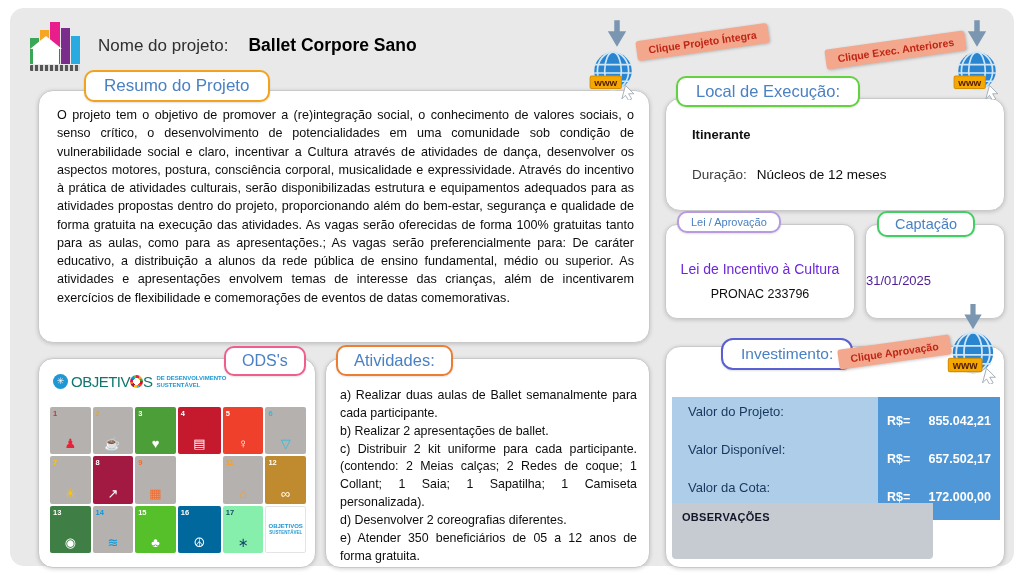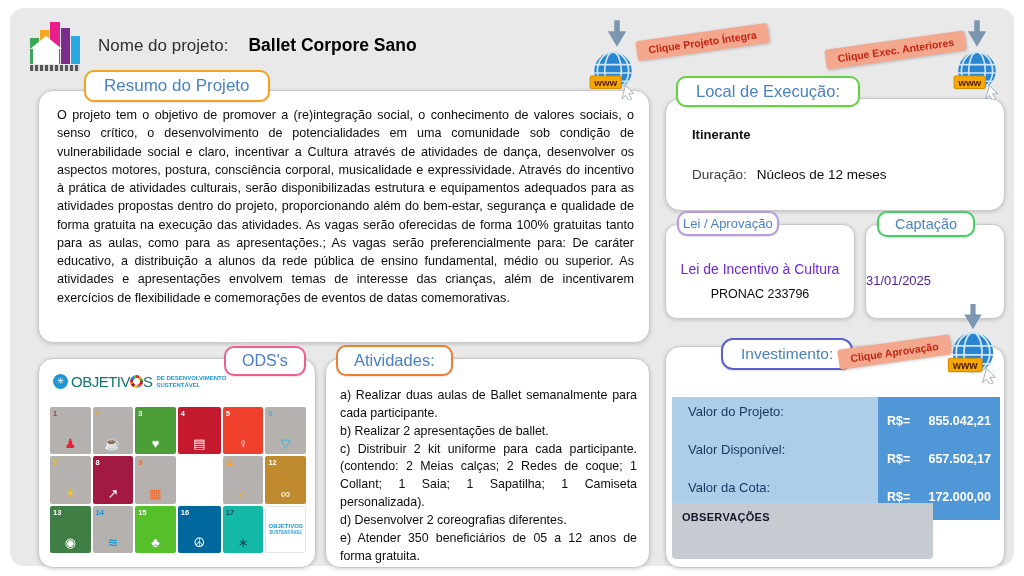--- a/index.html
+++ b/index.html
@@ -39,21 +39,21 @@
              font-size:10.5px; padding:4px 12px; border-radius:3px; white-space:nowrap;
              transform:rotate(-8deg); box-shadow:1px 1px 3px rgba(0,0,0,.22); z-index:5; }
 
   
   .tab-local { left:666px; top:68px; border:2.5px solid #62d23e; font-size:16.5px; }
   .box-local { left:655px; top:90px; width:340px; height:113px; }
   .local-value { position:absolute; left:26px; top:28px; font-weight:bold; font-size:13px; color:#111; }
   .local-dur { position:absolute; left:26px; top:68px; font-size:13.5px; color:#3c3c3c; }
   .local-dur b { font-weight:normal; color:#0d0d0d; margin-left:10px; font-size:13.5px; }
 
-  .tab-lei { left:667px; top:203px; border:2.5px solid #b79ae0; font-size:13px; padding:3px 4px; }
+  .tab-lei { left:667px; top:203px; border:2.5px solid #b79ae0; font-size:11px; padding:3px 12px; }
   .box-lei { left:655px; top:216px; width:190px; height:95px; border-radius:12px; }
   .lei-line1 { position:absolute; left:0; right:0; top:36px; text-align:center; font-size:14px; color:#6d28d9; }
   .lei-line2 { position:absolute; left:0; right:0; top:62px; text-align:center; font-size:12.5px; color:#0d0d0d; }
 
   .tab-capt { left:867px; top:203px; border:2.5px solid #3fcf62; font-size:14.5px; padding:3px 16px; }
   .box-capt { left:855px; top:216px; width:140px; height:95px; border-radius:12px; }
   .capt-date { position:absolute; left:0; right:0; top:48px; text-align:left; font-size:13px; color:#4c1d95; }
 
   
   .tab-inv { left:667px; top:330px; border:2.5px solid #5a5fd1; border-radius:12px; font-size:15.5px; padding:5px 18px;margin-left:44px; }
@@ -287,21 +287,21 @@
           <span class="ti">≋</span>
         </div>
         <div class="tile" style="background: rgb(86, 192, 43); color: rgb(255, 255, 255);">
           <span class="tn">15</span>
           <span class="ti">♣</span>
         </div>
         <div class="tile" style="background: rgb(0, 104, 157); color: rgb(255, 255, 255);">
           <span class="tn">16</span>
           <span class="ti">☮</span>
         </div>
-        <div class="tile" style="background: #14b8a6; color: rgb(25, 72, 106);">
+        <div class="tile" style="background: #86efac; color: rgb(25, 72, 106);">
           <span class="tn">17</span>
           <span class="ti">∗</span>
         </div>
         <div class="tile tile-logo">
           <span class="t1">OBJETIVOS</span>
           <span class="t2">SUSTENTÁVEL</span>
         </div>
       </div>
   </div>
   <div class="tab tab-ods">ODS's</div>

